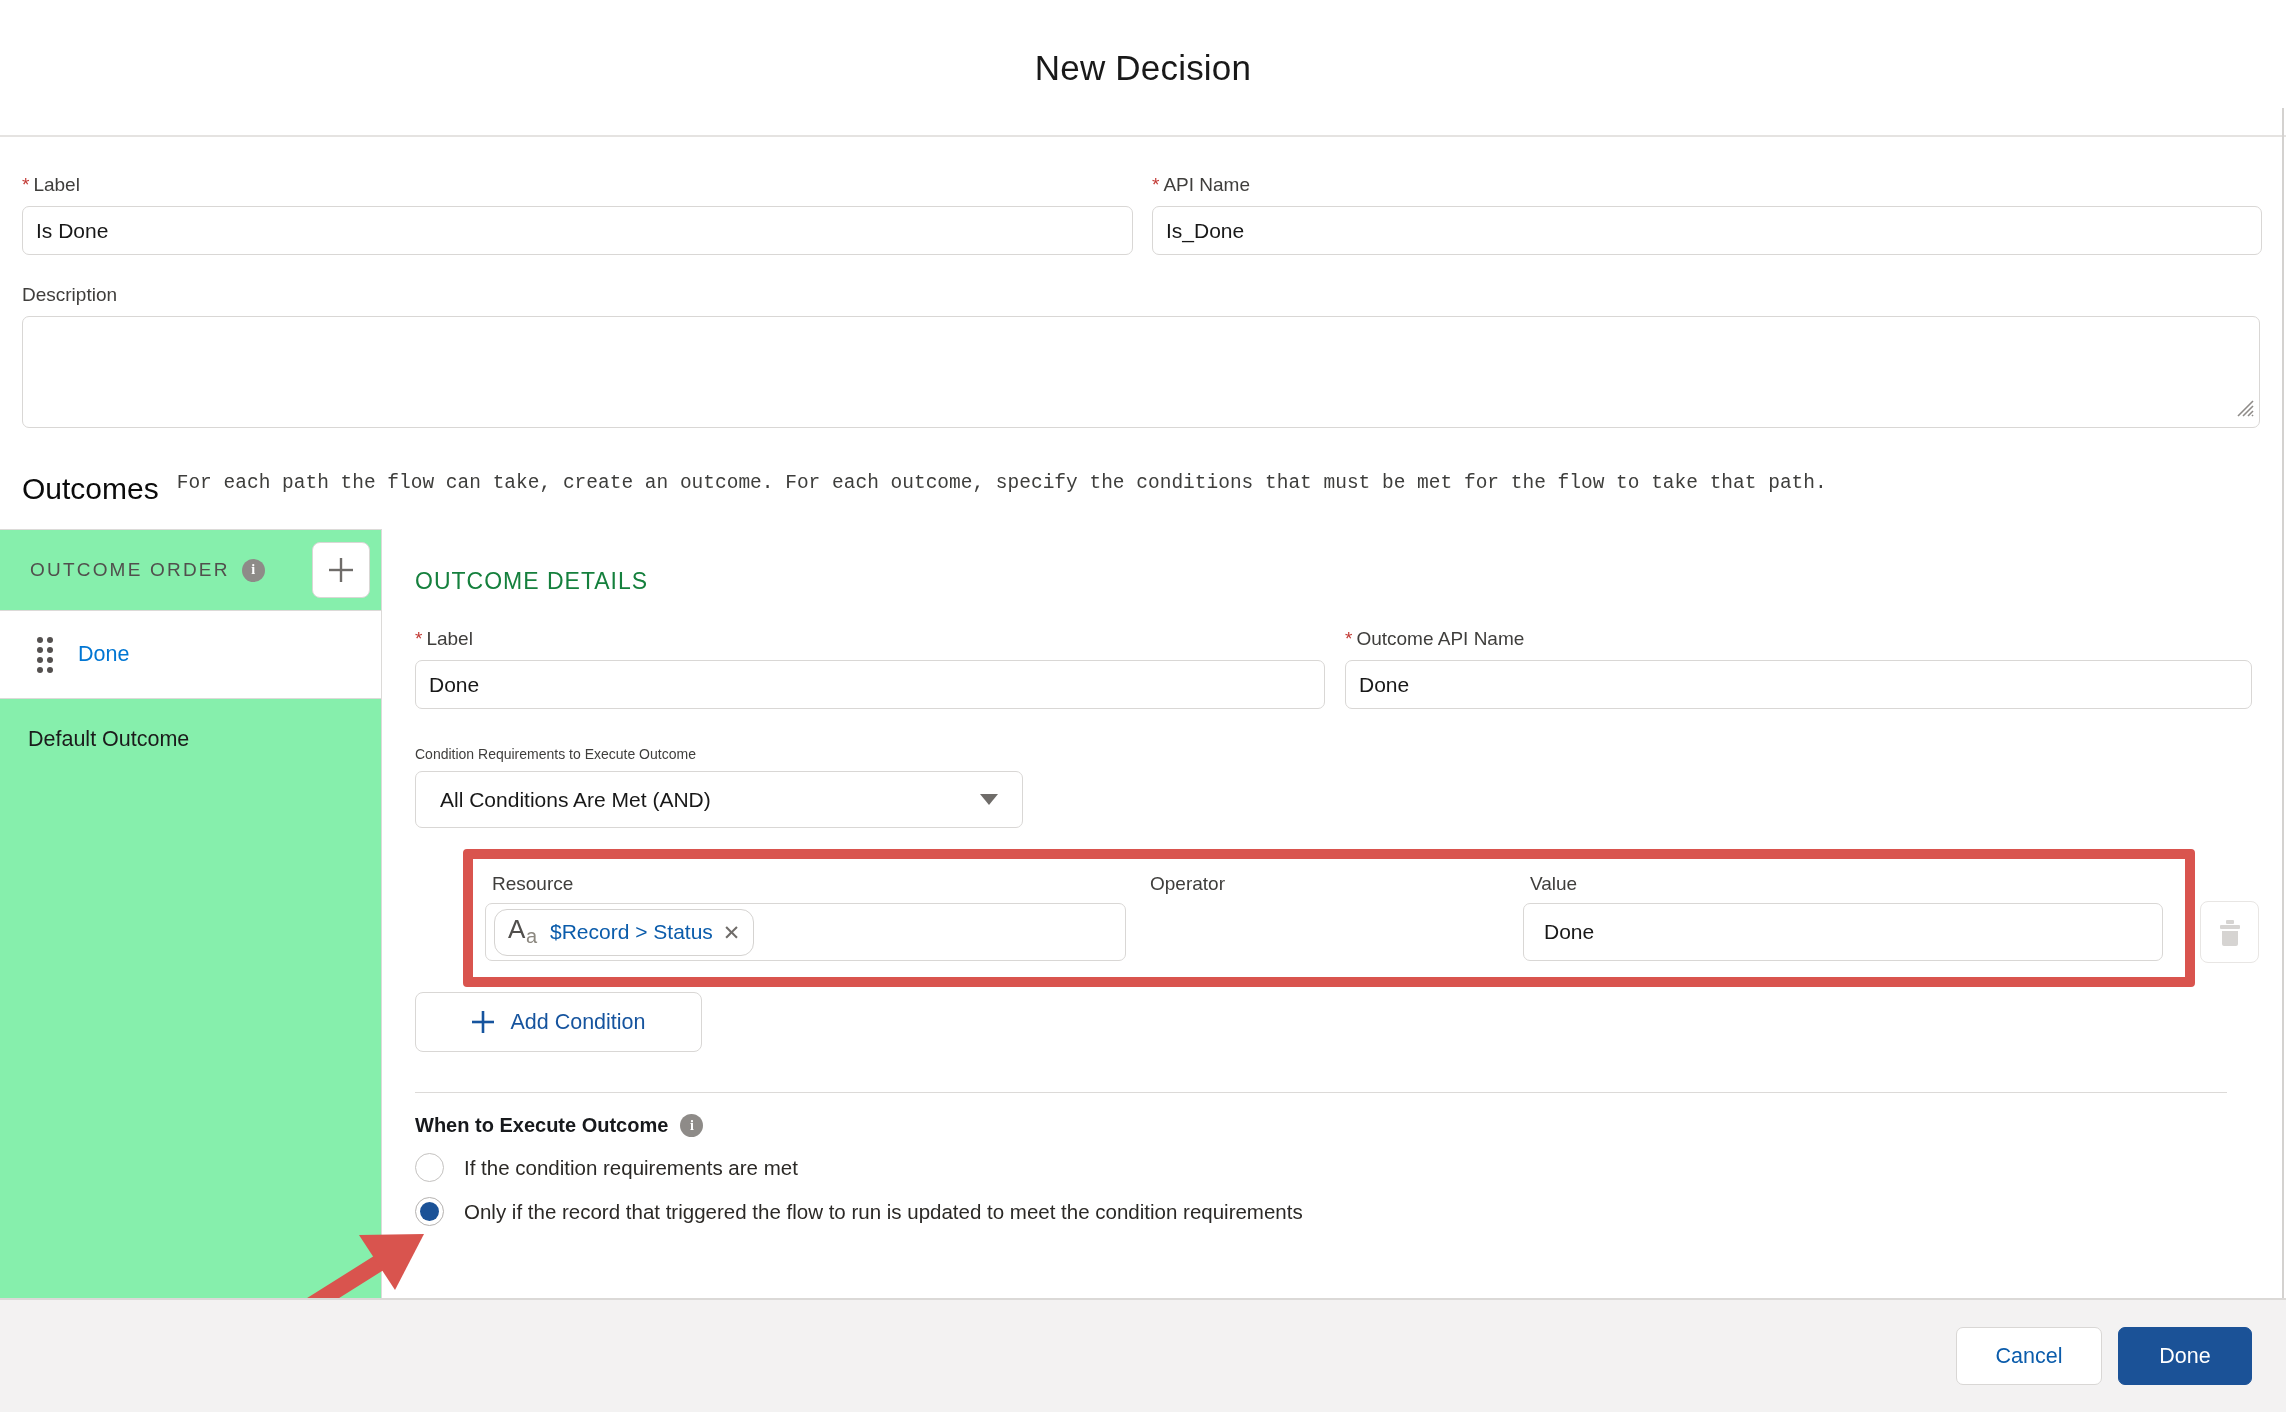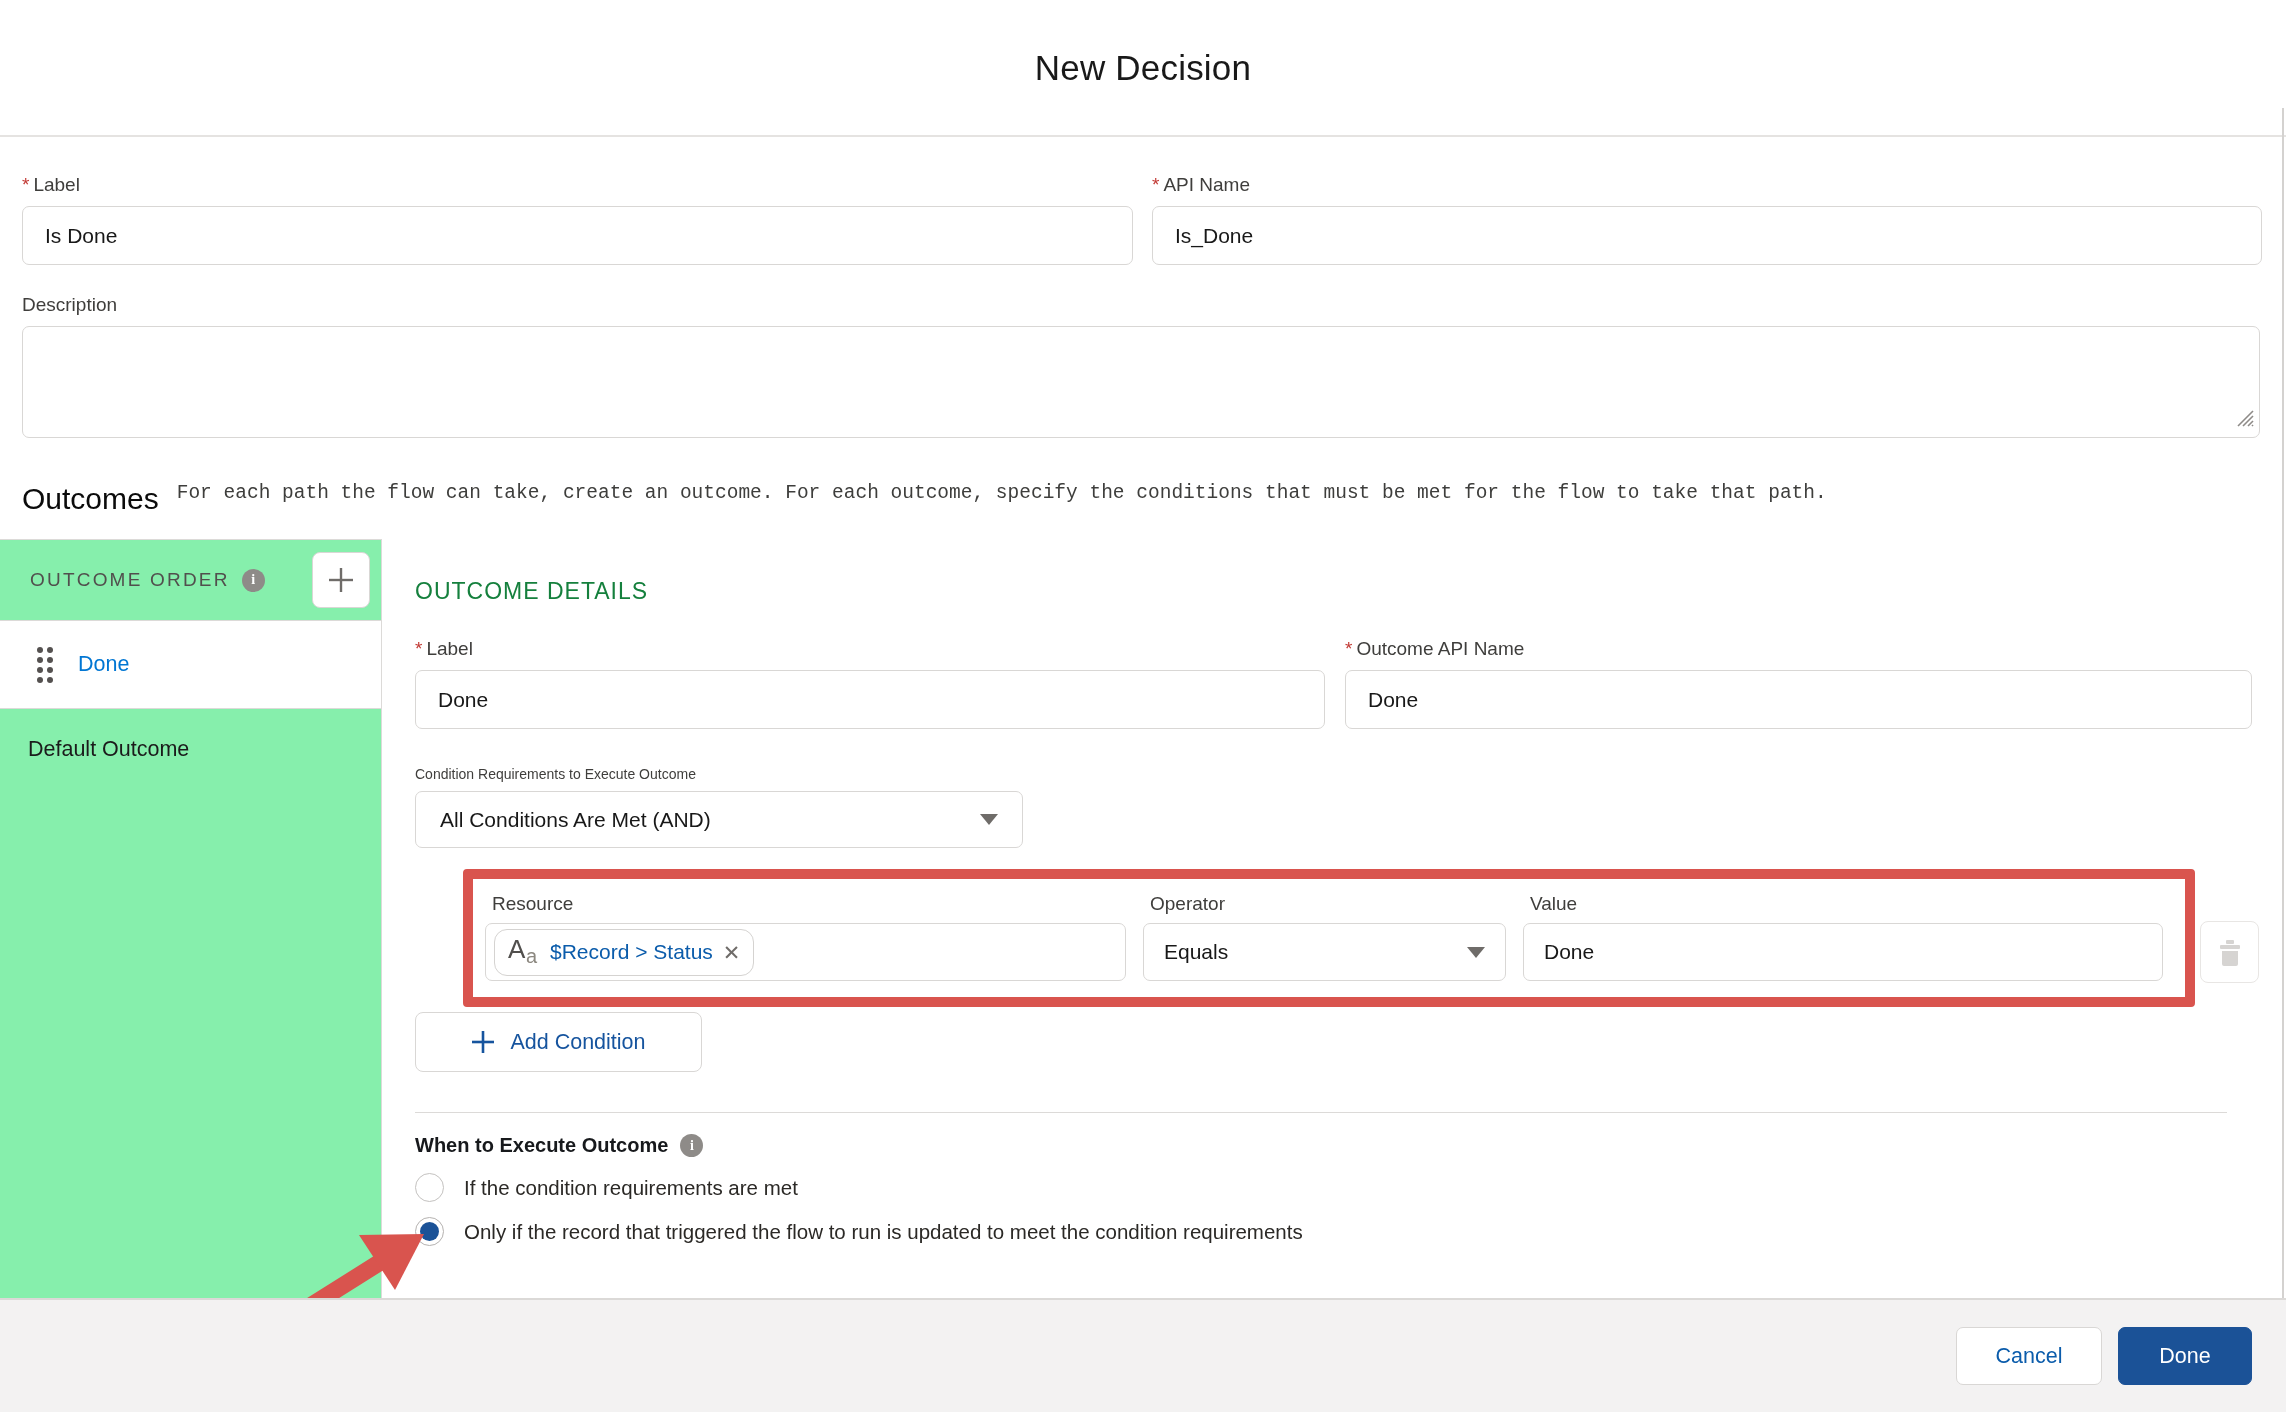--- a/index.html
+++ b/index.html
@@ -9,21 +9,21 @@
 
   
   .modal-header { height:137px; border-bottom:2px solid #e5e3e1; display:flex; align-items:center; justify-content:center; }
   .modal-title { font-size:35px; font-weight:400; color:#191919; letter-spacing:.2px; }
 
   
   .top-form { padding:37px 24px 0 22px; }
   .two-col { display:grid; grid-template-columns:1111px 1110px; column-gap:19px; }
   .field-label { font-size:19px; color:#3f3e3c; margin-bottom:10px; display:flex; align-items:baseline; }
   .req { color:#c23934; margin-right:4px; font-size:19px; }
-  .text-input { width:100%; height:59px; border:1px solid #d9d7d5; border-radius:7px; padding:0 22px;
+  .text-input { width:100%; height:49px; border:1px solid #d9d7d5; border-radius:7px; padding:0 13px;
                 font-size:21px; color:#181818; font-family:"Liberation Sans",sans-serif; background:#fff; outline:none; }
   .desc-block { margin-top:29px; }
   .desc-wrap { position:relative; }
   textarea.desc { width:2238px; height:112px; border:1px solid #d9d7d5; border-radius:7px; resize:none;
                   padding:12px 20px; font-size:21px; font-family:"Liberation Sans",sans-serif; outline:none; display:block; }
   .resize-grip { position:absolute; right:8px; bottom:7px; }
 
   
   .outcomes-head { margin-top:44px; padding-left:22px; display:flex; align-items:flex-start; }
   .outcomes-title { font-size:30px; color:#0b0b0b; font-weight:400; }
@@ -228,24 +228,20 @@
                     <span class="big">A</span>
                     <span class="small">a</span>
                   </span>
                   <span class="pill-text">$Record &gt; Status</span>
                   <span class="pill-x">✕</span>
                 </span>
               </div>
             </div>
             <div>
               <div class="field-label">Operator</div>
-              <div class="cond-field">
-                <span>Equals</span>
-                <span class="caret"></span>
-              </div>
             </div>
             <div>
               <div class="field-label">Value</div>
               <div class="cond-field">
                 <span>Done</span>
               </div>
             </div>
           </div>
         </div>
 

